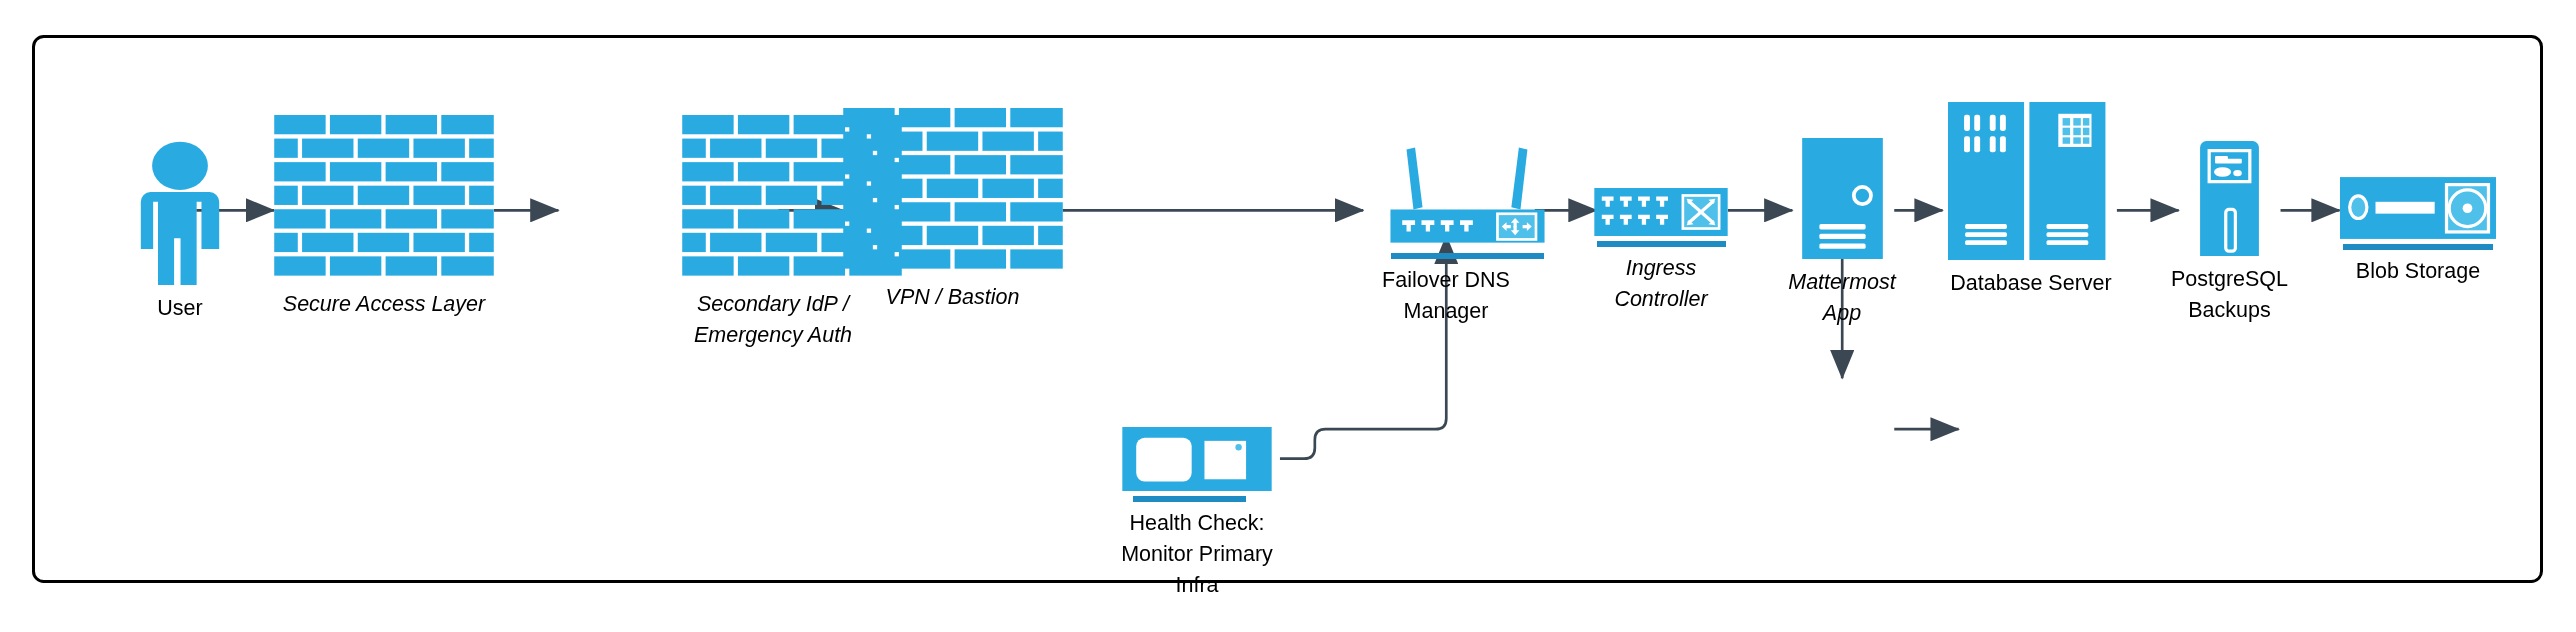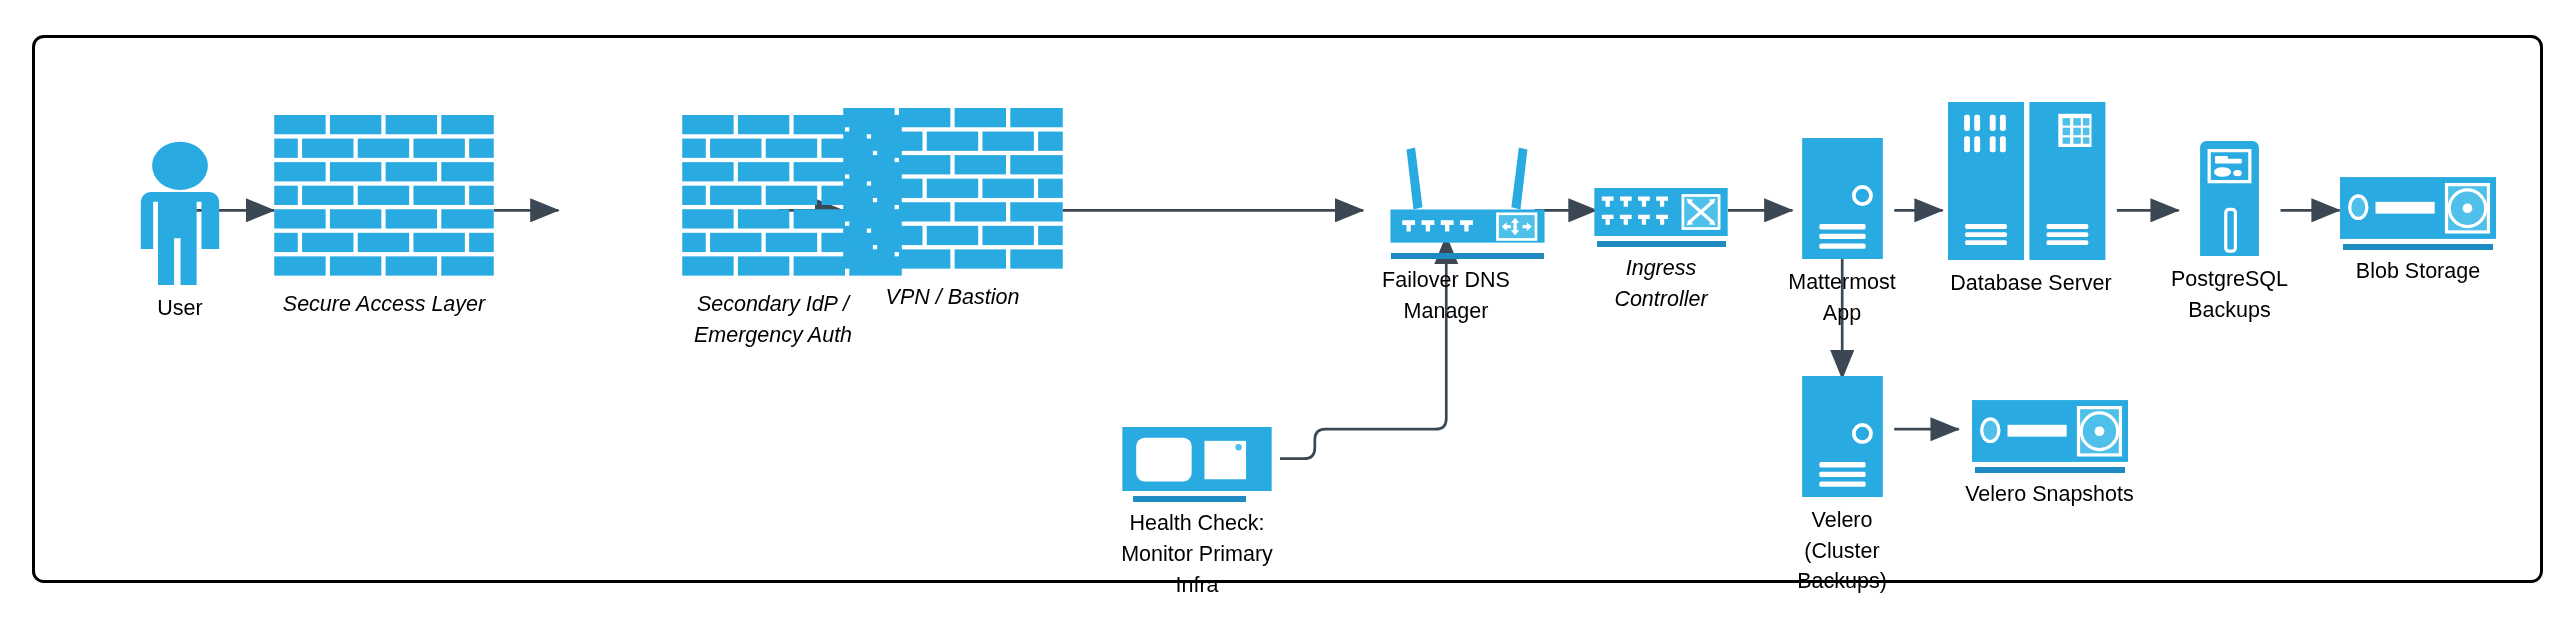--- a/index.html
+++ b/index.html
@@ -285,21 +285,21 @@
           <path d="M173,70 l13,-2 l-9,-8 z"></path>
           <path d="M227,70 l-13,-2 l9,-8 z"></path>
         </g>
       </svg>
       <div class="underbar" style="width:129px;"></div>
     </div>
     <div class="label label-nar">Ingress
 Controller</div>
   </div>
 
-  <div class="node" style="left:1767px; top:138px; width:150px;">
+  <div class="node" style="left:1767px; top:138px; width:150px;font-style:italic;">
     <div class="icon-wrap">
       <svg width="81" height="121" viewBox="0 0 150 225" xmlns="http://www.w3.org/2000/svg">
         <rect x="0" y="0" width="150" height="225" fill="#29ABE2"></rect>
         <circle cx="112" cy="107" r="16" fill="none" stroke="#ffffff" stroke-width="7"></circle>
         <g fill="#ffffff">
           <rect x="32" y="160" width="86" height="10" rx="3"></rect>
           <rect x="32" y="178" width="86" height="10" rx="3"></rect>
           <rect x="32" y="196" width="86" height="10" rx="3"></rect>
         </g>
       </svg>
@@ -393,48 +393,16 @@
         <rect x="154" y="26" width="78" height="72" fill="#ffffff"></rect>
         <circle cx="218" cy="38" r="6" fill="#4FC0EA"></circle>
       </svg>
       <div class="underbar" style="width:113px; margin-left:10.7px;"></div>
     </div>
     <div class="label label-mid">Health Check:
 Monitor Primary
 Infra</div>
   </div>
 
-  <div class="node" style="left:1767px; top:376px; width:150px;">
-    <div class="icon-wrap">
-      <svg width="81" height="121" viewBox="0 0 150 225" xmlns="http://www.w3.org/2000/svg">
-        <rect x="0" y="0" width="150" height="225" fill="#29ABE2"></rect>
-        <circle cx="112" cy="107" r="16" fill="none" stroke="#ffffff" stroke-width="7"></circle>
-        <g fill="#ffffff">
-          <rect x="32" y="160" width="86" height="10" rx="3"></rect>
-          <rect x="32" y="178" width="86" height="10" rx="3"></rect>
-          <rect x="32" y="196" width="86" height="10" rx="3"></rect>
-        </g>
-      </svg>
-    </div>
-    <div class="label label-nar">Velero
-(Cluster
-Backups)</div>
-  </div>
-
-  <div class="node" style="left:1953px; top:400px; width:193px;">
-    <div class="icon-wrap">
-      <svg width="156" height="62" viewBox="0 0 290 115" xmlns="http://www.w3.org/2000/svg">
-        <rect x="0" y="0" width="290" height="115" fill="#29ABE2"></rect>
-        <ellipse cx="34" cy="56" rx="16" ry="21" fill="#4FC0EA" stroke="#ffffff" stroke-width="6"></ellipse>
-        <rect x="66" y="46" width="110" height="22" fill="#ffffff"></rect>
-        <rect x="198" y="14" width="78" height="88" fill="#4FC0EA" stroke="#ffffff" stroke-width="6"></rect>
-        <circle cx="237" cy="58" r="34" fill="none" stroke="#ffffff" stroke-width="6"></circle>
-        <path d="M237,30 a28,28 0 0 1 0,56 a17,17 0 0 0 0,-56 z" fill="#ffffff"></path>
-        <path d="M237,30 a28,28 0 0 0 0,56 a17,17 0 0 1 0,-56 z" fill="#ffffff"></path>
-        <circle cx="237" cy="58" r="9" fill="#ffffff"></circle>
-      </svg>
-      <div class="underbar" style="width:150px;"></div>
-    </div>
-    <div class="label label-mid">Velero Snapshots</div>
-  </div>
+
 
 </div>
 
 
 </body></html>

